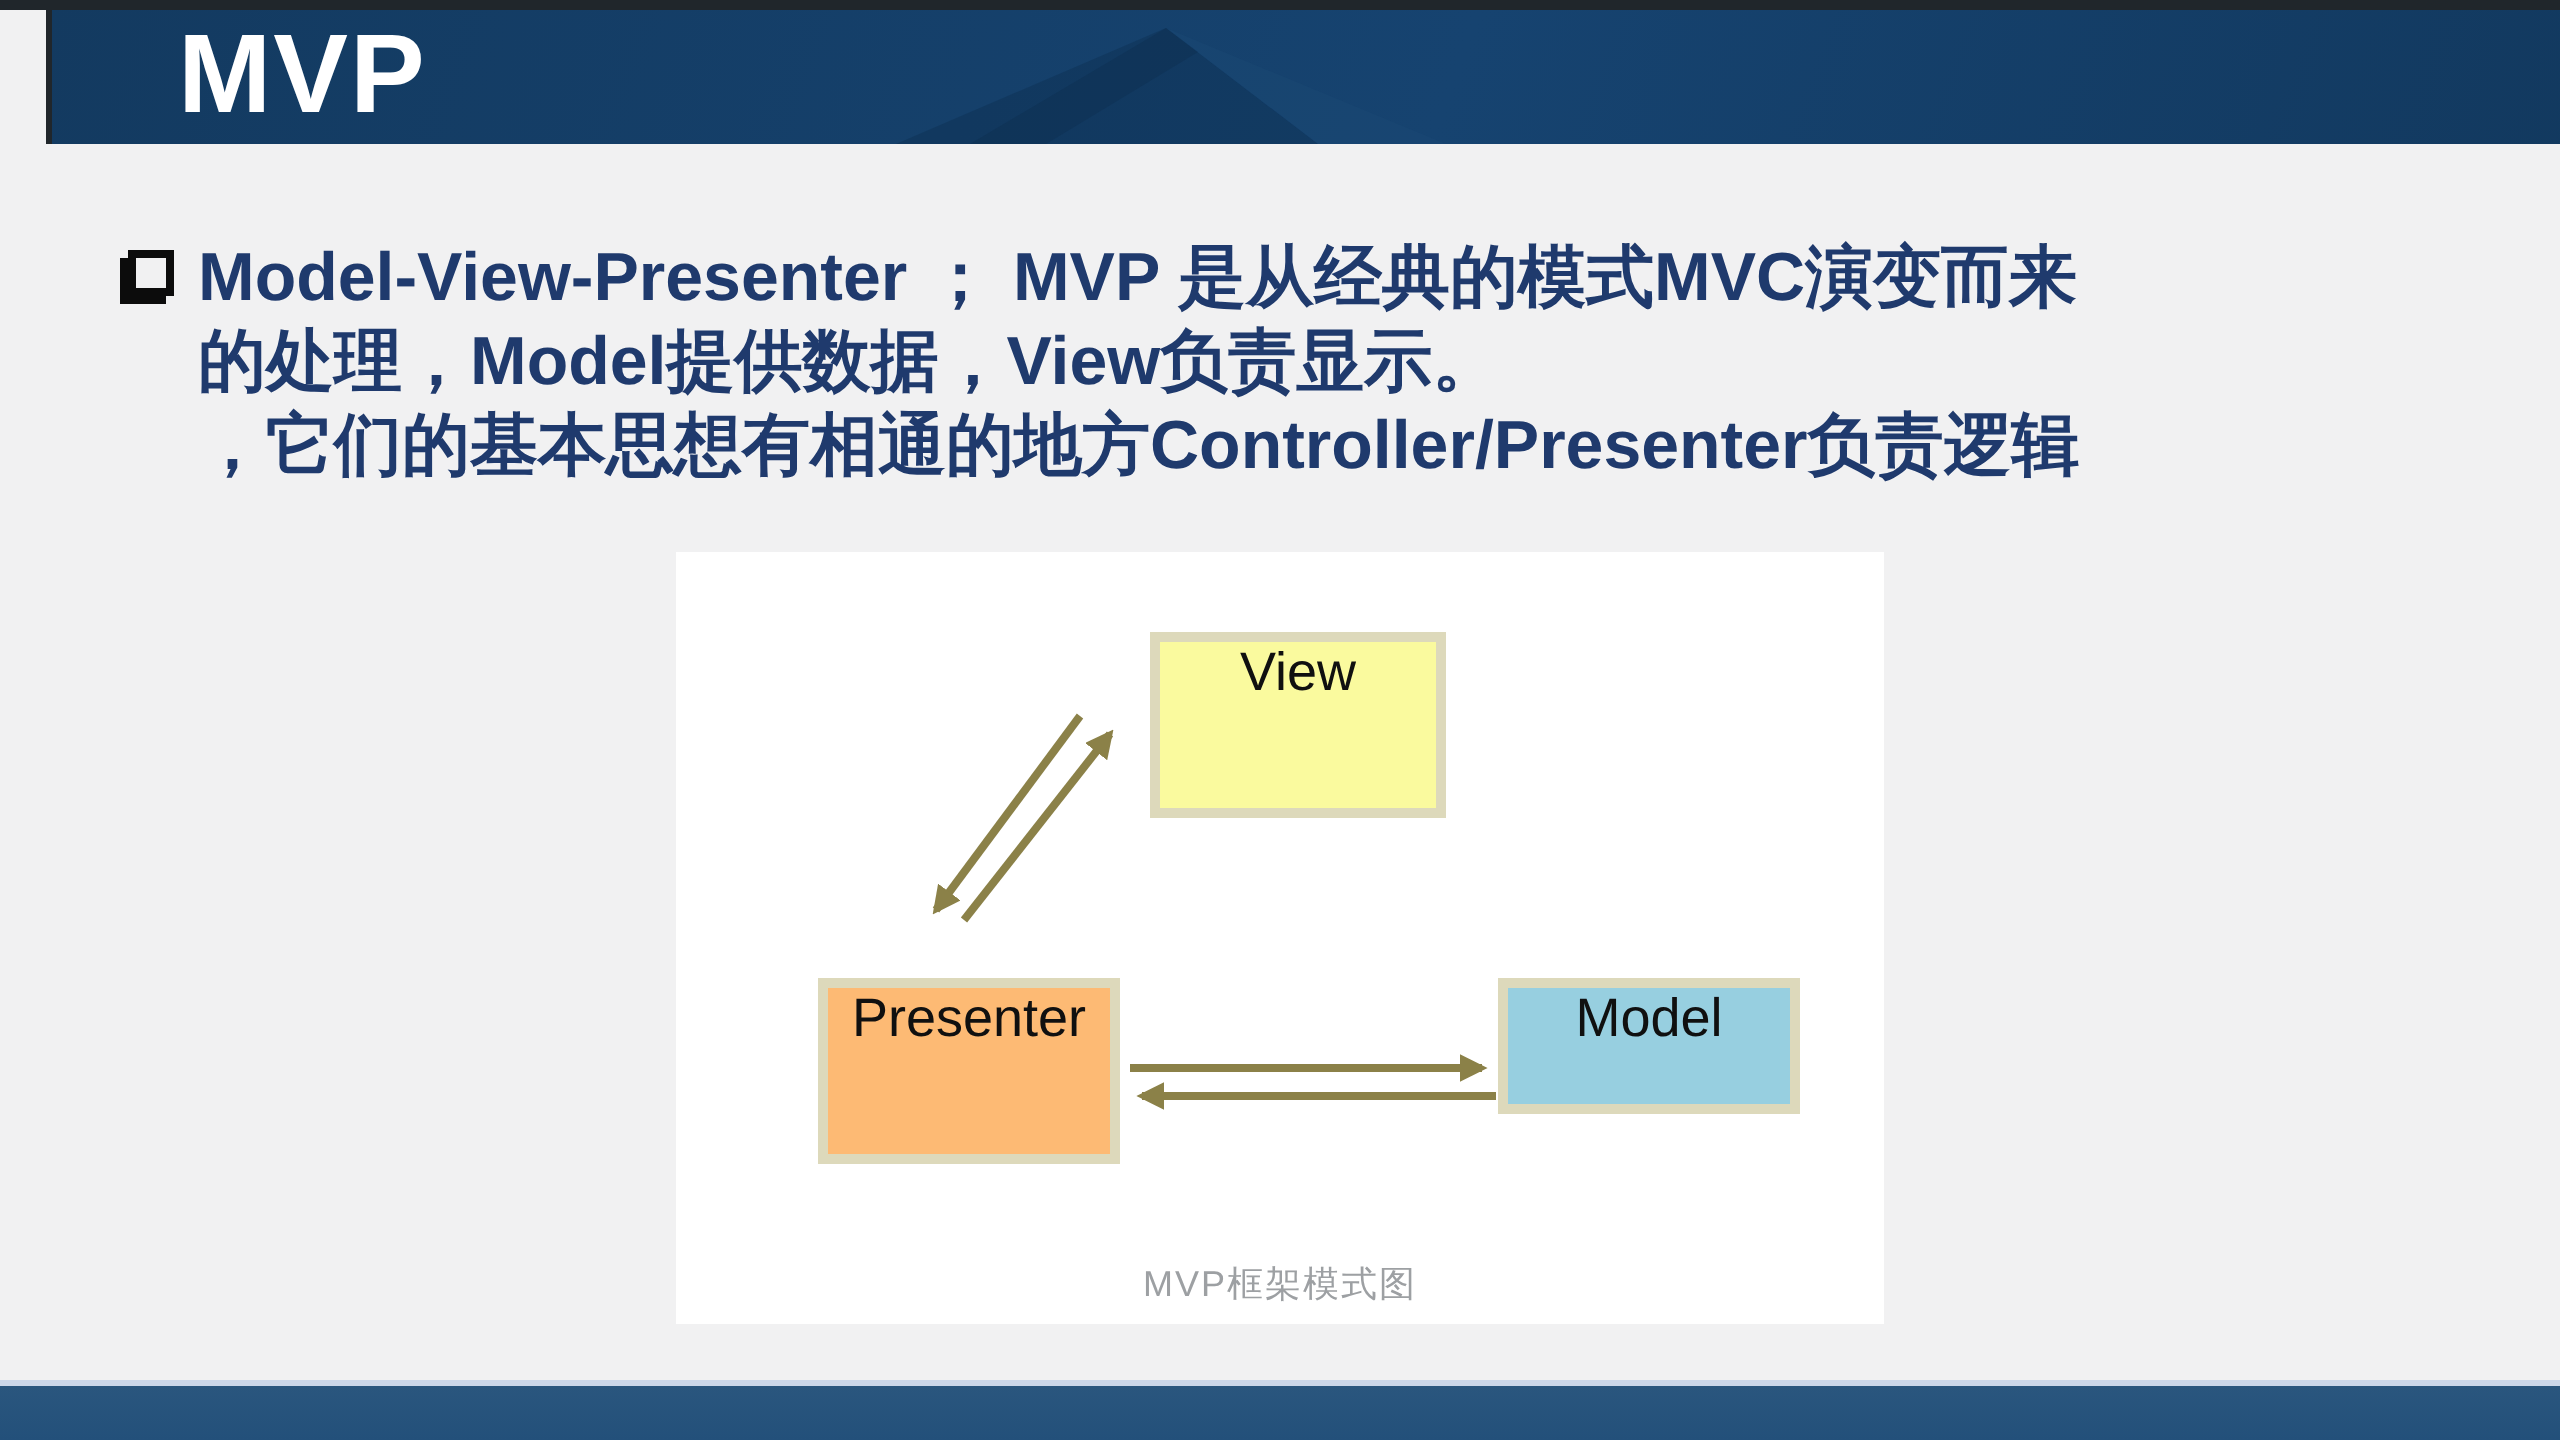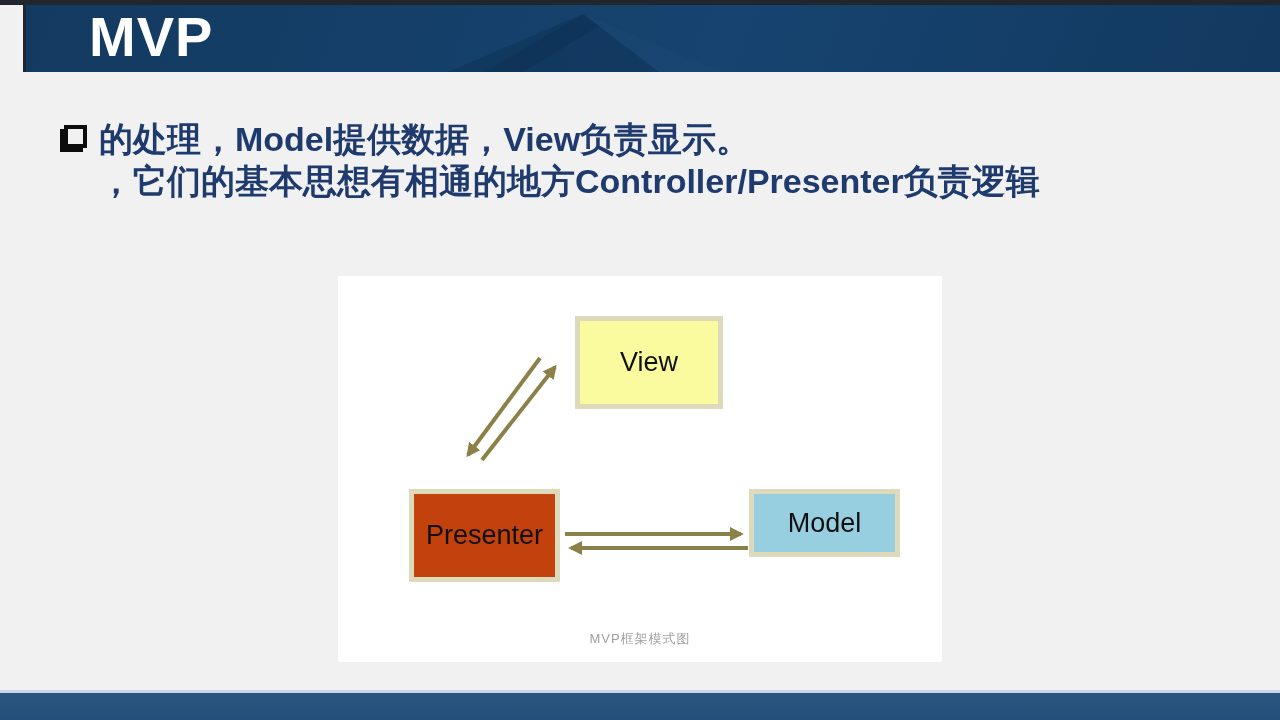--- a/index.html
+++ b/index.html
@@ -52,30 +52,30 @@
   }
   .bullet-line { white-space: nowrap; }
 
   
   .diagram-panel {
     position: absolute; left: 338px; top: 276px; width: 604px; height: 386px;
     background: #ffffff;
   }
   .node {
     position: absolute; border: 5px solid #ddd9bb;
-    display: flex; align-items: center; justify-content: center;
+    display: flex; align-items: flex-start; justify-content: center;
     color: #101010; font-size: 27px;
   }
   .node-view      { left: 237px; top: 40px;  width: 148px; height: 93px; background: #fafa9e; }
-  .node-presenter { left: 71px;  top: 213px; width: 151px; height: 93px; background: #c2410c; }
+  .node-presenter { left: 71px;  top: 213px; width: 151px; height: 93px; background: #fdba74; }
   .node-model     { left: 411px; top: 213px; width: 151px; height: 68px; background: #97cfe0; }
   .arrows-svg { position: absolute; left: 0; top: 0; width: 604px; height: 386px; }
   .diagram-caption {
     position: absolute; left: 0; top: 354px; width: 604px;
-    text-align: center; color: #9da0a3; font-size: 13px; letter-spacing: 1px;
+    text-align: center; color: #9da0a3; font-size: 18px; letter-spacing: 1px;
   }
 
   
   .footer-line {
     position: absolute; left: 0; top: 690px; width: 1280px; height: 3px;
     background: #ccd7e9;
   }
   .footer {
     position: absolute; left: 0; top: 693px; width: 1280px; height: 27px;
     background: linear-gradient(180deg, #2a567e 0%, #23507a 100%);
@@ -94,20 +94,21 @@
     </svg>
     <div class="header-left-edge"></div>
     <div class="header-right-edge"></div>
     <div class="slide-title">MVP</div>
   </div>
   <div class="top-strip"></div>
 
   <div class="bullet-block">
     <div class="bullet-square"></div>
     <div class="bullet-text">
+      <div class="bullet-line">Model-View-Presenter ； MVP 是从经典的模式MVC演变而来</div>
       <div class="bullet-line">的处理，Model提供数据，View负责显示。</div>
       <div class="bullet-line">，它们的基本思想有相通的地方Controller/Presenter负责逻辑</div>
     </div>
   </div>
 
   <div class="diagram-panel">
 
     <svg class="arrows-svg" viewBox="0 0 604 386">
       <defs>
         <marker id="arw" viewBox="0 0 10 10" refX="8" refY="5" markerWidth="3.5" markerHeight="3.5" orient="auto-start-reverse">

